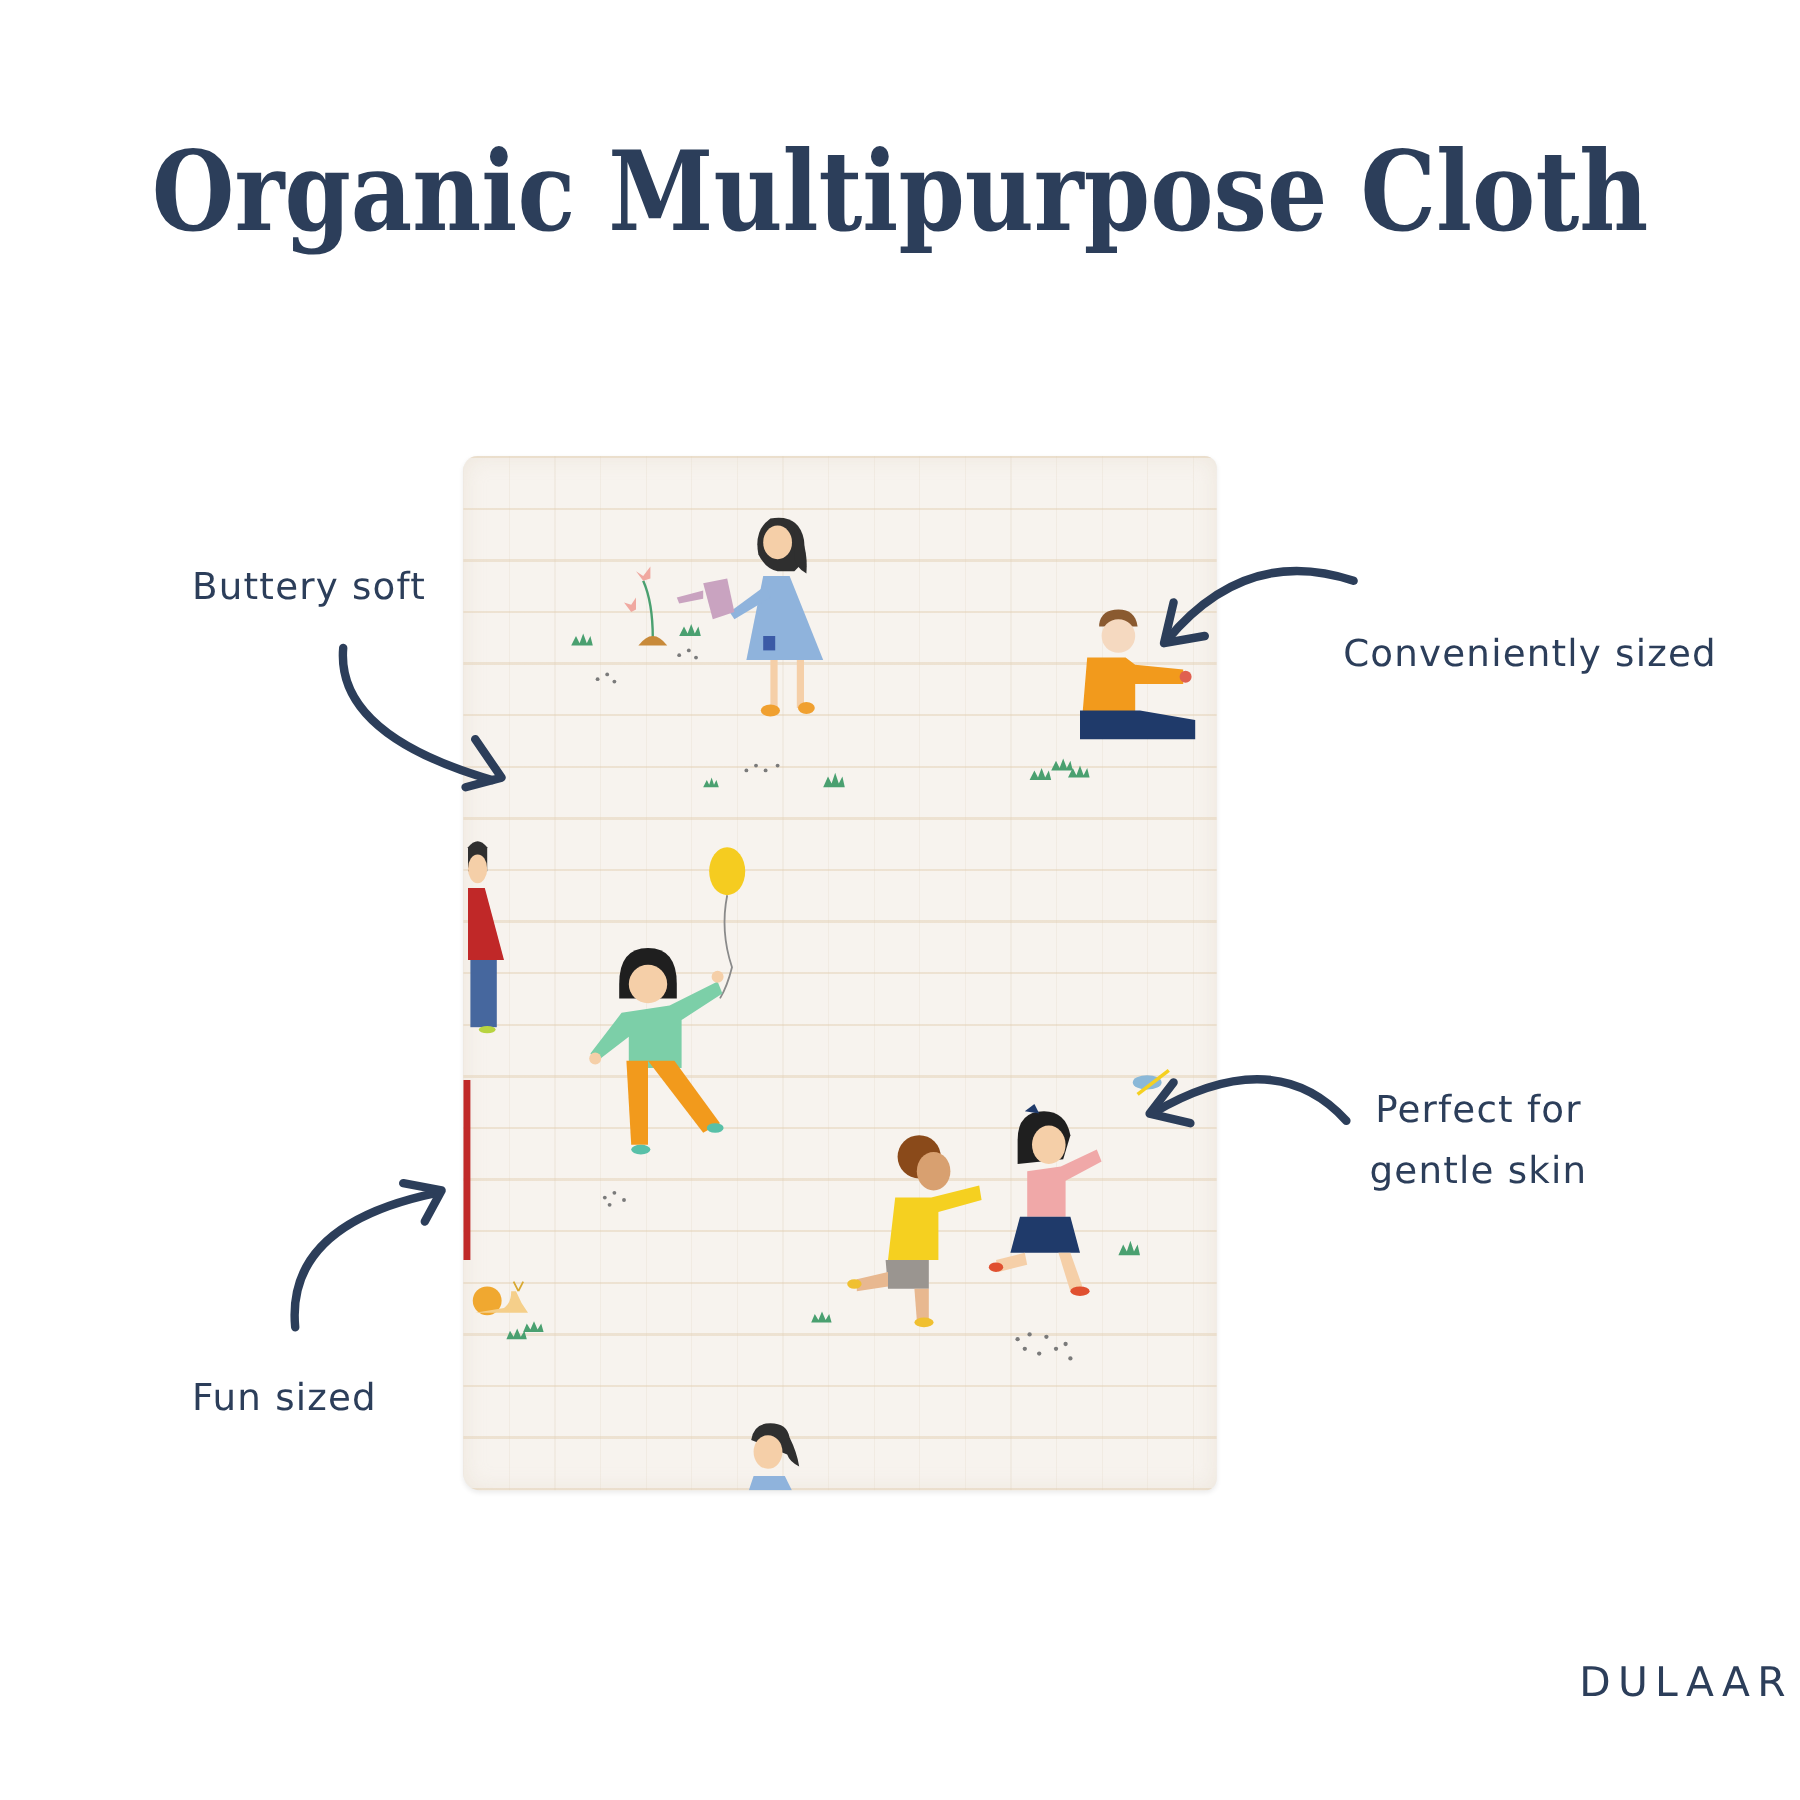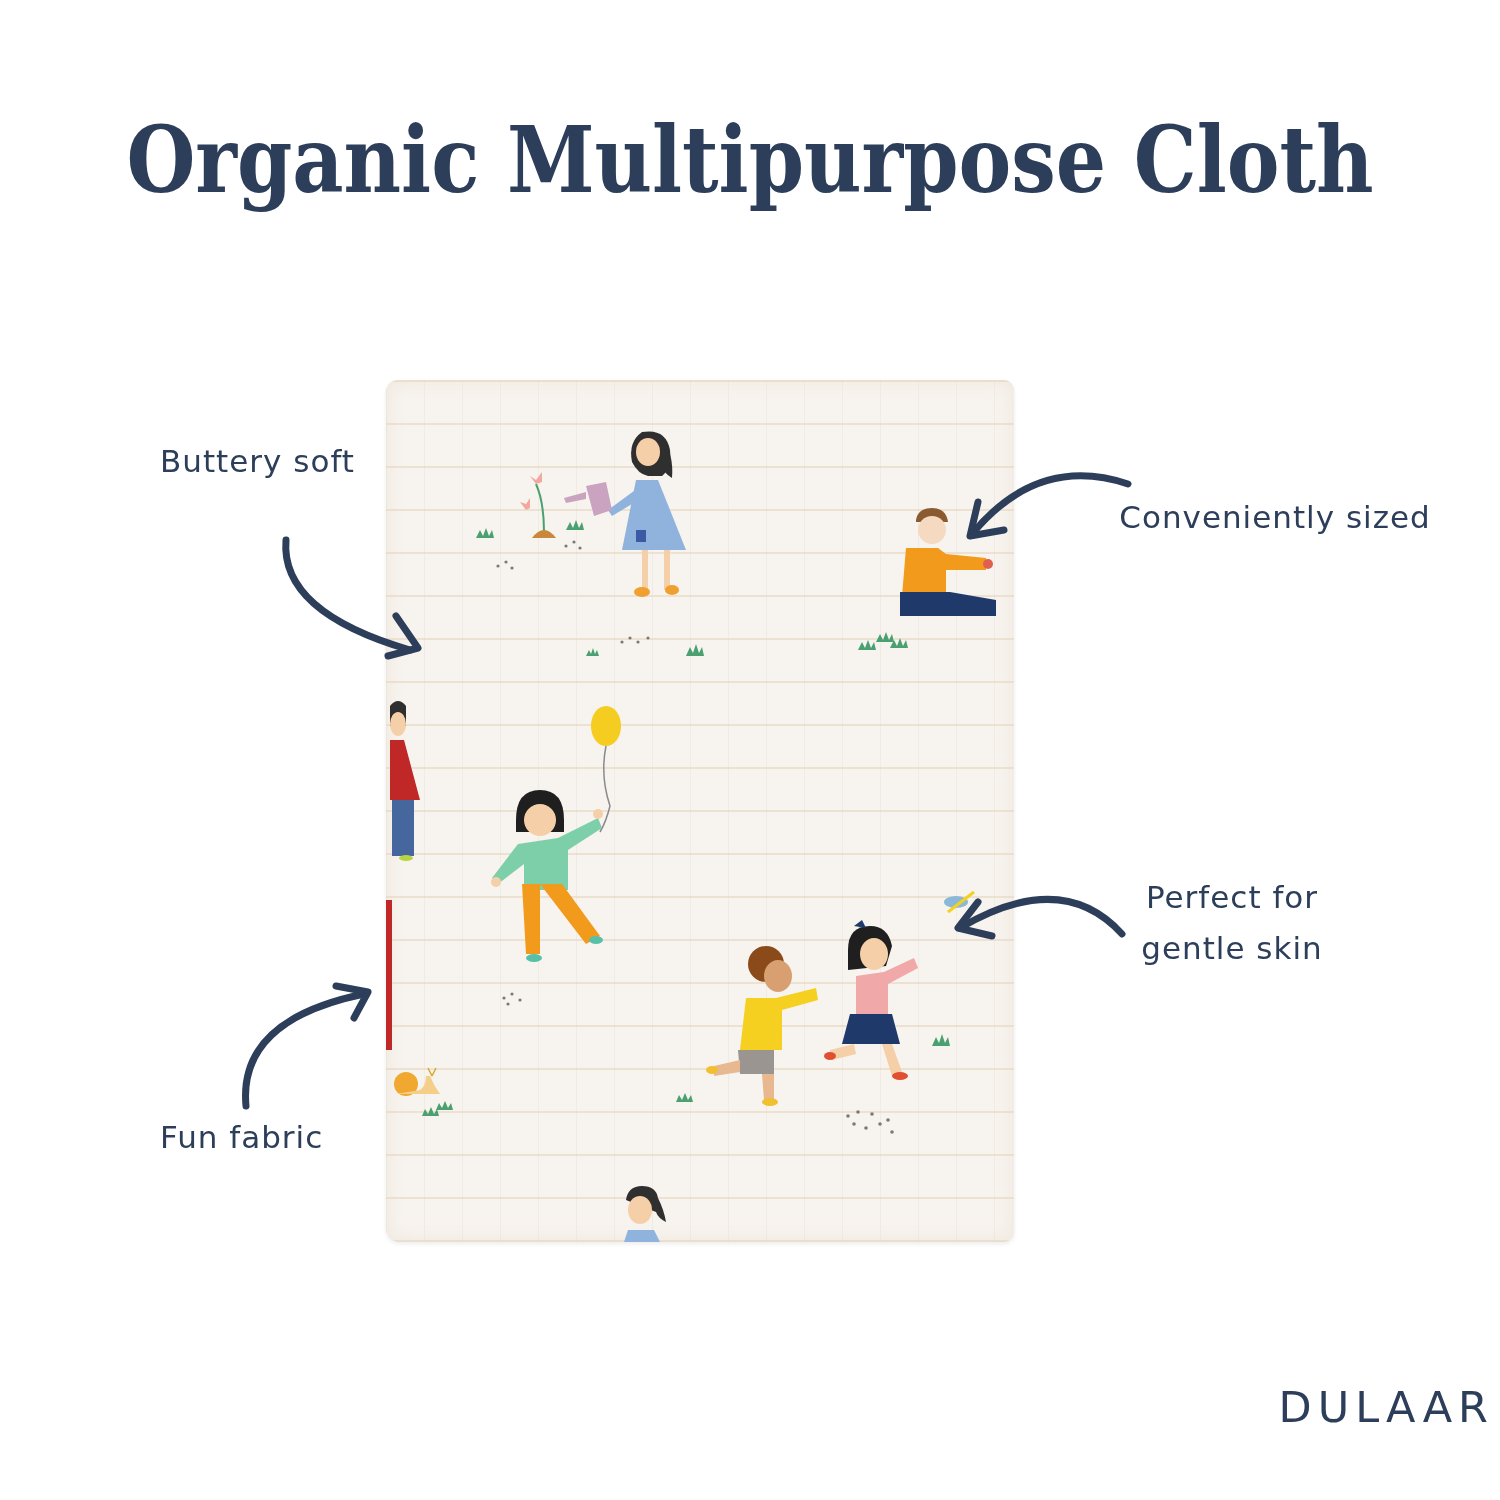--- a/index.html
+++ b/index.html
@@ -19,26 +19,27 @@
       transform: scaleX(0.86);
       transform-origin: 750px 0;
     }
     .label {
       position: absolute;
       font-family: "DejaVu Sans", sans-serif;
       font-size: 31px; line-height: 51px;
       color: #2c3e5a;
       text-align: center;
       letter-spacing: 1px;
+      margin-top: 28px;
     }
     .label span { display: block; }
     .brand {
       position: absolute; right: 6px; top: 1382px;
       font-family: "DejaVu Sans", sans-serif;
-      font-size: 43px; letter-spacing: 6px;
+      font-size: 34px; letter-spacing: 6px;
       color: #2c3e5a; font-weight: normal;
     }
     .cloth {
       position: absolute; left: 386px; top: 380px;
       width: 628px; height: 862px;
       background: #f7f3ee;
       border-radius: 12px 10px 10px 14px;
       box-shadow: 0 2px 4px rgba(0,0,0,0.08), inset 0 0 18px rgba(220,205,185,0.35);
       overflow: hidden;
     }
@@ -211,20 +212,20 @@
 <div class="label" style="left:1130px; top:872px; width:204px;">
   <span>Perfect for</span>
   <span>gentle skin</span>
 </div>
 <svg class="arrow" width="1500" height="1500">
   <path d="M1122 934 q-60 -66 -162 -6" stroke="#2c3e5a" stroke-width="7" fill="none" stroke-linecap="round"></path>
   <path d="M978 902 l-20 26 l34 8" stroke="#2c3e5a" stroke-width="7" fill="none" stroke-linecap="round" stroke-linejoin="round"></path>
 </svg>
 
 <div class="label" style="left:150px; top:1112px; width:190px; text-align:left; padding-left:10px;">
-  <span>Fun fabric</span>
+  <span>Fun sized</span>
 </div>
 <svg class="arrow" width="1500" height="1500">
   <path d="M246 1106 q-8 -86 118 -112" stroke="#2c3e5a" stroke-width="7" fill="none" stroke-linecap="round"></path>
   <path d="M336 986 l32 6 l-14 26" stroke="#2c3e5a" stroke-width="7" fill="none" stroke-linecap="round" stroke-linejoin="round"></path>
 </svg>
 
 <div class="brand">DULAAR</div>
 
 </body></html>

